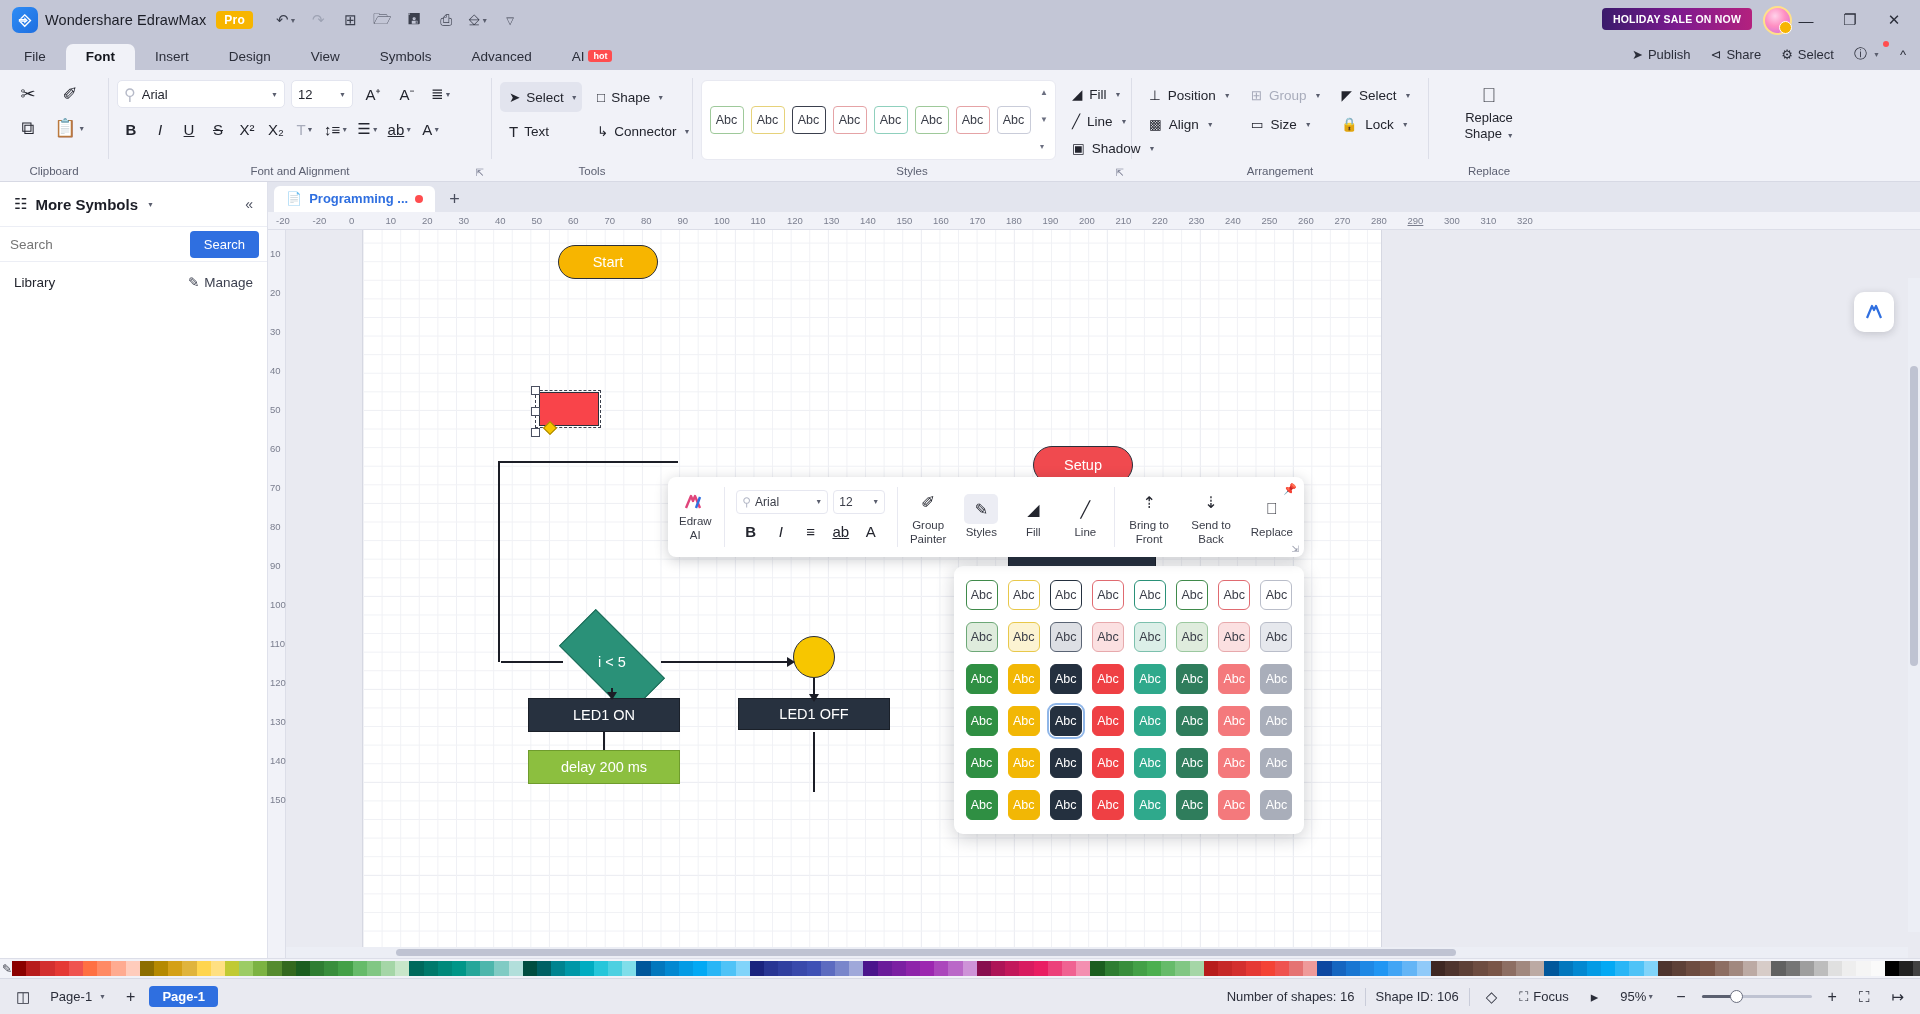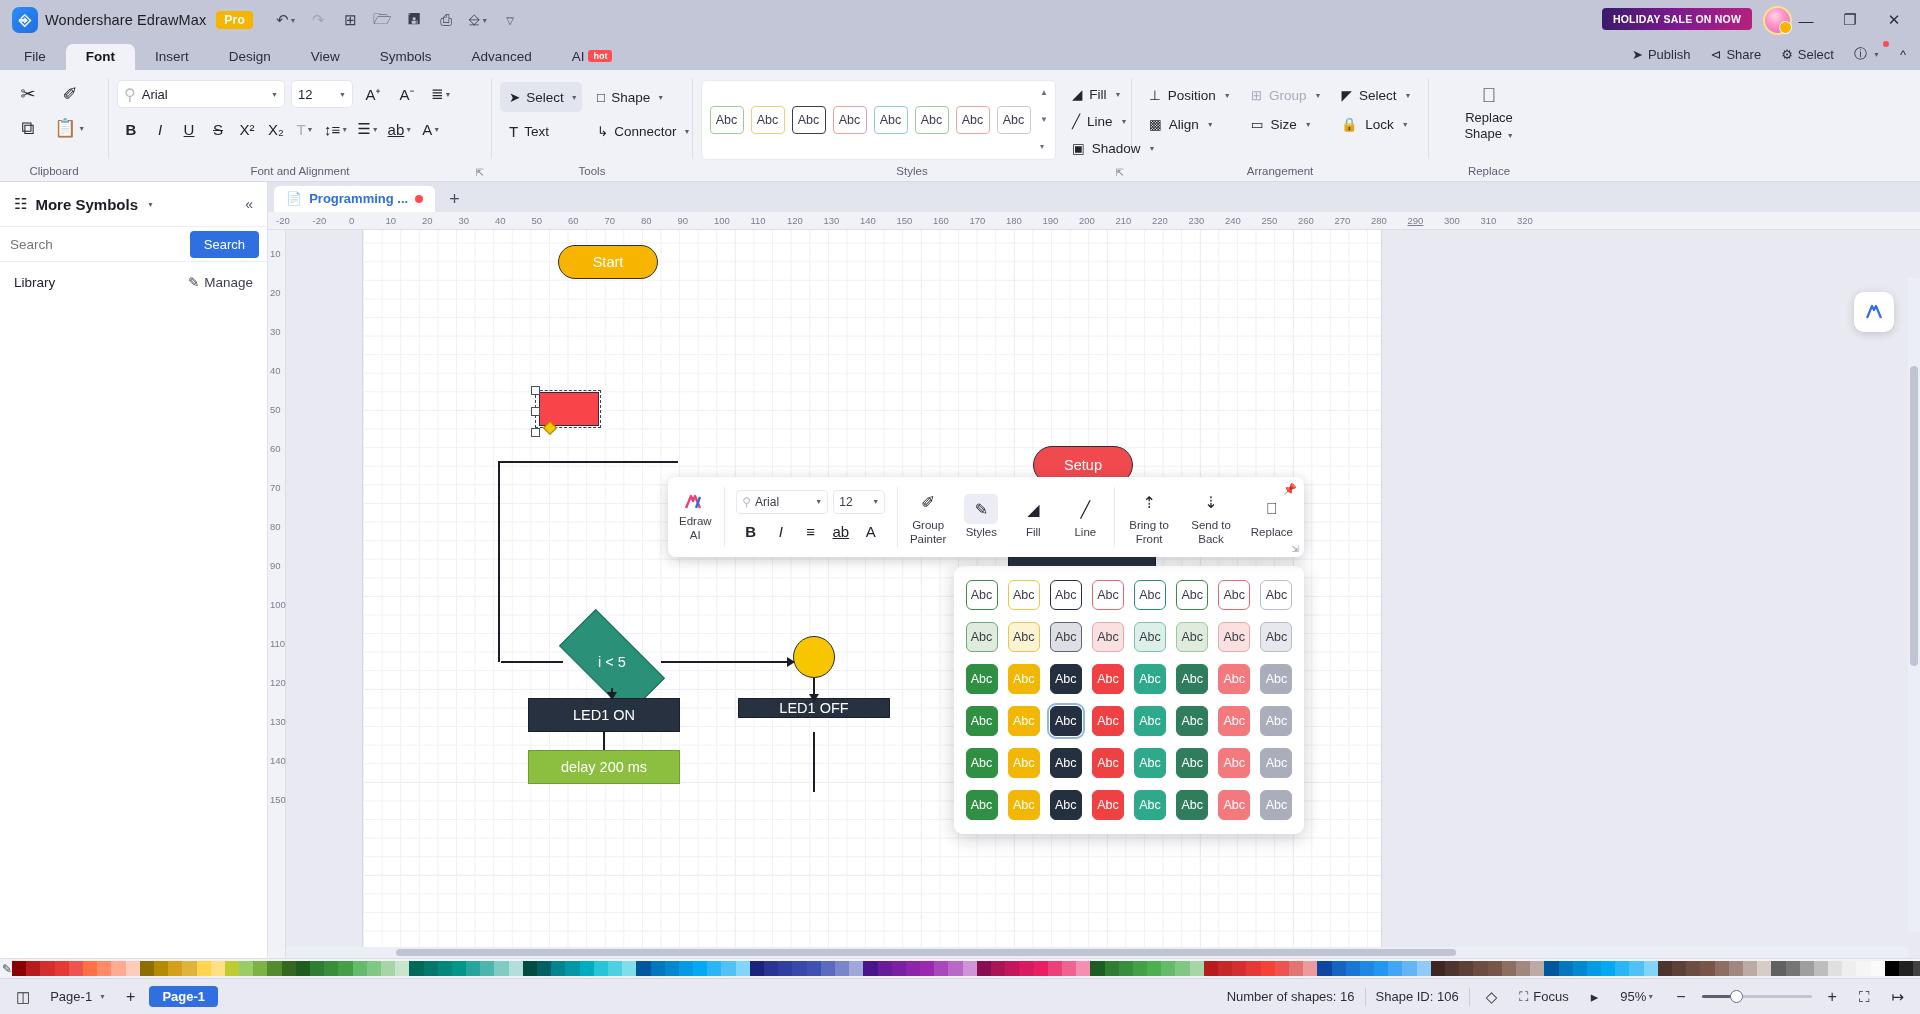--- a/index.html
+++ b/index.html
@@ -751,21 +751,21 @@
 
             <div class="node rounded-red" style="left:670px; top:406px; width:100px; height:38px;">End</div>
 
             <div class="diamond-wrap" style="left:200px; top:412px; width:98px; height:52px;">
               <div class="diamond"></div>
               <div class="diamond-label">i &lt; 5</div>
             </div>
 
             <div class="node rect" style="left:165px; top:474px; width:152px; height:34px;">LED1 ON</div>
 
-            <div class="node rect" style="left:375px; top:474px; width:152px; height:20px;">LED1 OFF</div>
+            <div class="node rect" style="left:375px; top:474px; width:152px; height:32px;">LED1 OFF</div>
 
             <div class="node green" style="left:165px; top:526px; width:152px; height:34px;">delay 200 ms</div>
 
             <div class="circle-node" style="left:430px; top:412px; width:42px; height:42px;"></div>
 
             <div class="conn" style="left:248px; top:464px; width:1.5px; height:10px;"></div>
             <div class="arrowhead" style="left:244px; top:468px;"></div>
             <div class="conn" style="left:298px; top:437px; width:128px; height:1.5px;"></div>
             <div class="arrowhead right" style="left:424px; top:433px;"></div>
             <div class="conn" style="left:450px; top:454px; width:1.5px; height:22px;"></div>

